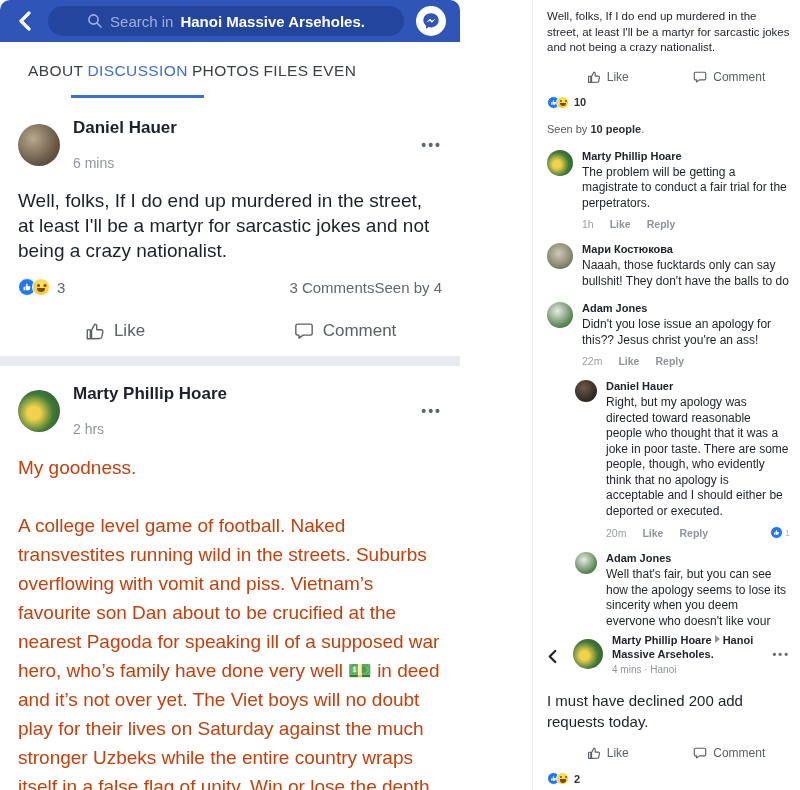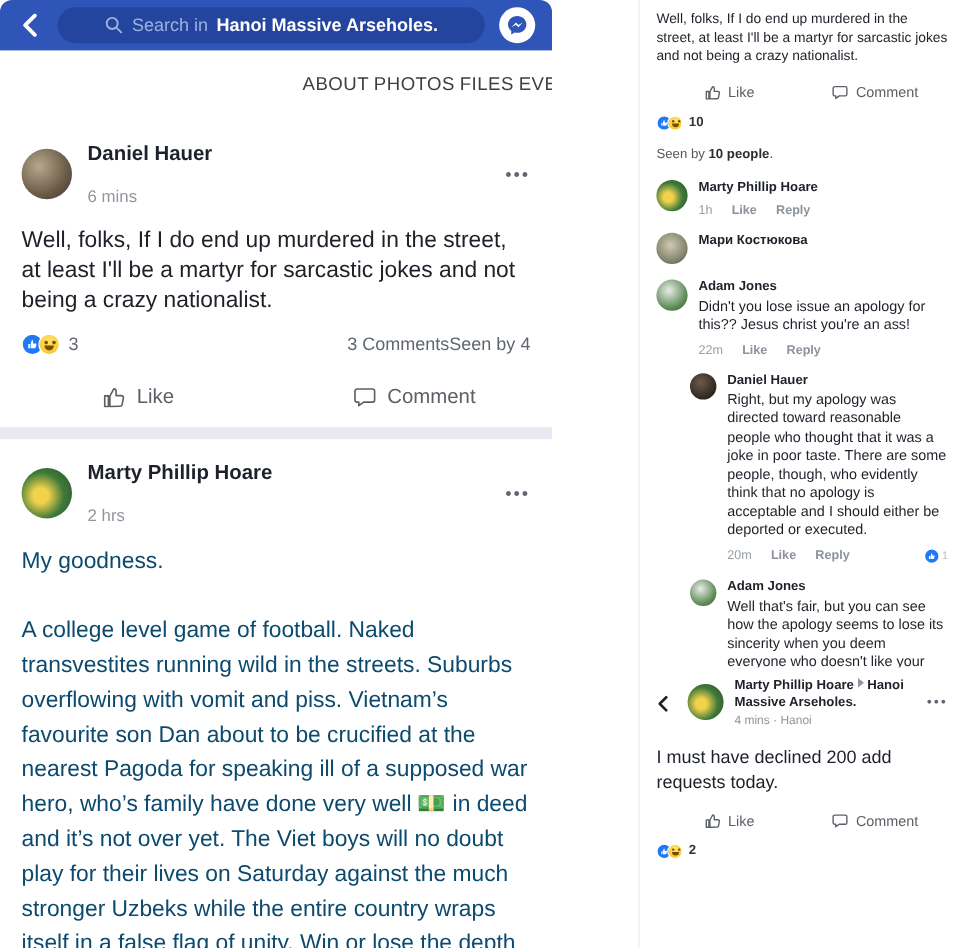--- a/index.html
+++ b/index.html
@@ -10,40 +10,40 @@
 
   
   .lheader { height:42px; background:#2f55b8; display:flex; align-items:center; padding:0 14px; gap:12px; }
   .backbtn { width:22px; height:22px; flex:0 0 auto; display:flex; align-items:center; justify-content:center; cursor:pointer; }
   .searchpill { flex:1; height:30px; background:#24459e; border-radius:16px; display:flex; align-items:center; justify-content:center; gap:7px; cursor:pointer; }
   .search-prefix { color:#9db1e0; font-size:15px; }
   .search-target { color:#ffffff; font-size:15px; font-weight:600; }
   .msgr { width:30px; height:30px; background:#fff; border-radius:50%; flex:0 0 auto; display:flex; align-items:center; justify-content:center; cursor:pointer; }
 
   
-  .tabs { display:flex; justify-content:flex-end; align-items:stretch; height:58px; padding:0 0 0 26px; overflow:hidden; }
+  .tabs { display:flex; justify-content:flex-start; align-items:stretch; height:58px; padding:0 0 0 26px; overflow:hidden; }
   .tab { display:flex; align-items:center; justify-content:center; position:relative; font-size:15.5px; letter-spacing:.4px; color:#3c4046; cursor:pointer; padding:0 2px; white-space:nowrap; }
   .tab.active { color:#3b6fd4; font-weight:500; }
   .tab.active::after { content:""; position:absolute; left:-14px; right:-14px; bottom:2px; height:3px; background:#3b6fd4; }
   .tab.cut { margin-right:-18px; }
 
   
   .phead { display:flex; align-items:center; padding:18px 18px 0; }
   .avatar { width:42px; height:42px; border-radius:50%; flex:0 0 auto; }
   .av-daniel { background:radial-gradient(circle at 35% 35%, #b8a88d, #6b5c49 60%, #3c352c); }
   .av-marty { background:radial-gradient(circle at 38% 55%, #f2d24b 18%, #3f7a3a 55%, #2c4c27); }
   .av-mari { background:radial-gradient(circle at 45% 40%, #cfc9b4, #87876f 60%, #4c4c3c); }
   .av-adam { background:radial-gradient(circle at 40% 35%, #e8ece6, #5c8a55 65%, #35502f); }
   .av-daniel-dark { background:radial-gradient(circle at 40% 35%, #6d5a48, #2e2620 70%); }
   .pmeta { margin-left:13px; }
   .pname { font-size:17px; font-weight:700; color:#1d2129; cursor:pointer; }
   .ptime { font-size:14px; color:#90949c; margin-top:17px; }
   .dots { margin-left:auto; color:#606770; font-size:14px; letter-spacing:2px; font-weight:700; cursor:pointer; }
   .pbody { padding:17px 18px 0; font-size:19px; line-height:25px; color:#1d2129; }
-  .pbody2 { padding:16px 18px 0; font-size:19px; line-height:29px; color:#0c4a6e; }
+  .pbody2 { padding:16px 18px 0; font-size:19px; line-height:29px; color:#c2410c; }
   .statsrow { display:flex; align-items:center; padding:15px 18px 0; font-size:15px; color:#606770; }
   .rcount { margin-left:7px; cursor:pointer; }
   .statsright { margin-left:auto; display:flex; }
   .statsright span { cursor:pointer; }
   .actionrow { display:flex; margin-top:12px; padding:13px 0 15px; }
   .abtn { flex:1; display:flex; align-items:center; justify-content:center; gap:9px; color:#5b6067; font-size:17px; font-weight:500; cursor:pointer; }
   .sep { height:10px; background:#e9eaf1; }
 
   
   .badge-like { width:18px; height:18px; border-radius:50%; background:#2078f4; display:flex; align-items:center; justify-content:center; border:1.5px solid #fff; flex:0 0 auto; }
@@ -113,20 +113,23 @@
           <path d="M10 1.5C5 1.5 1.5 5 1.5 9.3c0 2.4 1.1 4.5 3 5.9v3.3l3-1.7c.8.2 1.6.3 2.5.3 5 0 8.5-3.5 8.5-7.8S15 1.5 10 1.5z" fill="#2f55b8"></path>
           <path d="M4.8 11.8 8.9 7.4l2.2 2.3 4.1-2.3-4.2 4.5-2.2-2.3z" fill="#fff"></path>
         </svg>
     </div>
   </div>
 
   <div class="tabs">
     <div class="tab">
         <span>ABOUT</span>
       </div>
+    <div class="tab active">
+        <span>DISCUSSION</span>
+      </div>
     <div class="tab">
         <span>PHOTOS</span>
       </div>
     <div class="tab">
         <span>FILES</span>
       </div>
     <div class="tab cut">
         <span>EVEN</span>
       </div>
   </div>
@@ -217,32 +220,34 @@
   </div>
 
   <div class="rseen"><span>Seen by </span><b>10 people</b><span>.</span></div>
 
   <div class="cmts">
 
     <div class="cmt">
       <div class="cav av-marty"></div>
       <div class="cbody">
         <div class="cname">Marty Phillip Hoare</div>
+        <div class="ctext">The problem will be getting a magistrate to conduct a fair trial for the perpetrators.</div>
         <div class="cmeta">
           <span>1h</span>
           <span class="lr">Like</span>
           <span class="lr">Reply</span>
         </div>
       </div>
     </div>
 
     <div class="cmt">
       <div class="cav av-mari"></div>
       <div class="cbody">
         <div class="cname">Мари Костюкова</div>
+        <div class="ctext clipbottom">Naaah, those fucktards only can say bullshit! They don't have the balls to do</div>
       </div>
     </div>
 
     <div class="cmt">
       <div class="cav av-adam"></div>
       <div class="cbody">
         <div class="cname">Adam Jones</div>
         <div class="ctext">Didn't you lose issue an apology for this?? Jesus christ you're an ass!</div>
         <div class="cmeta">
           <span>22m</span>

